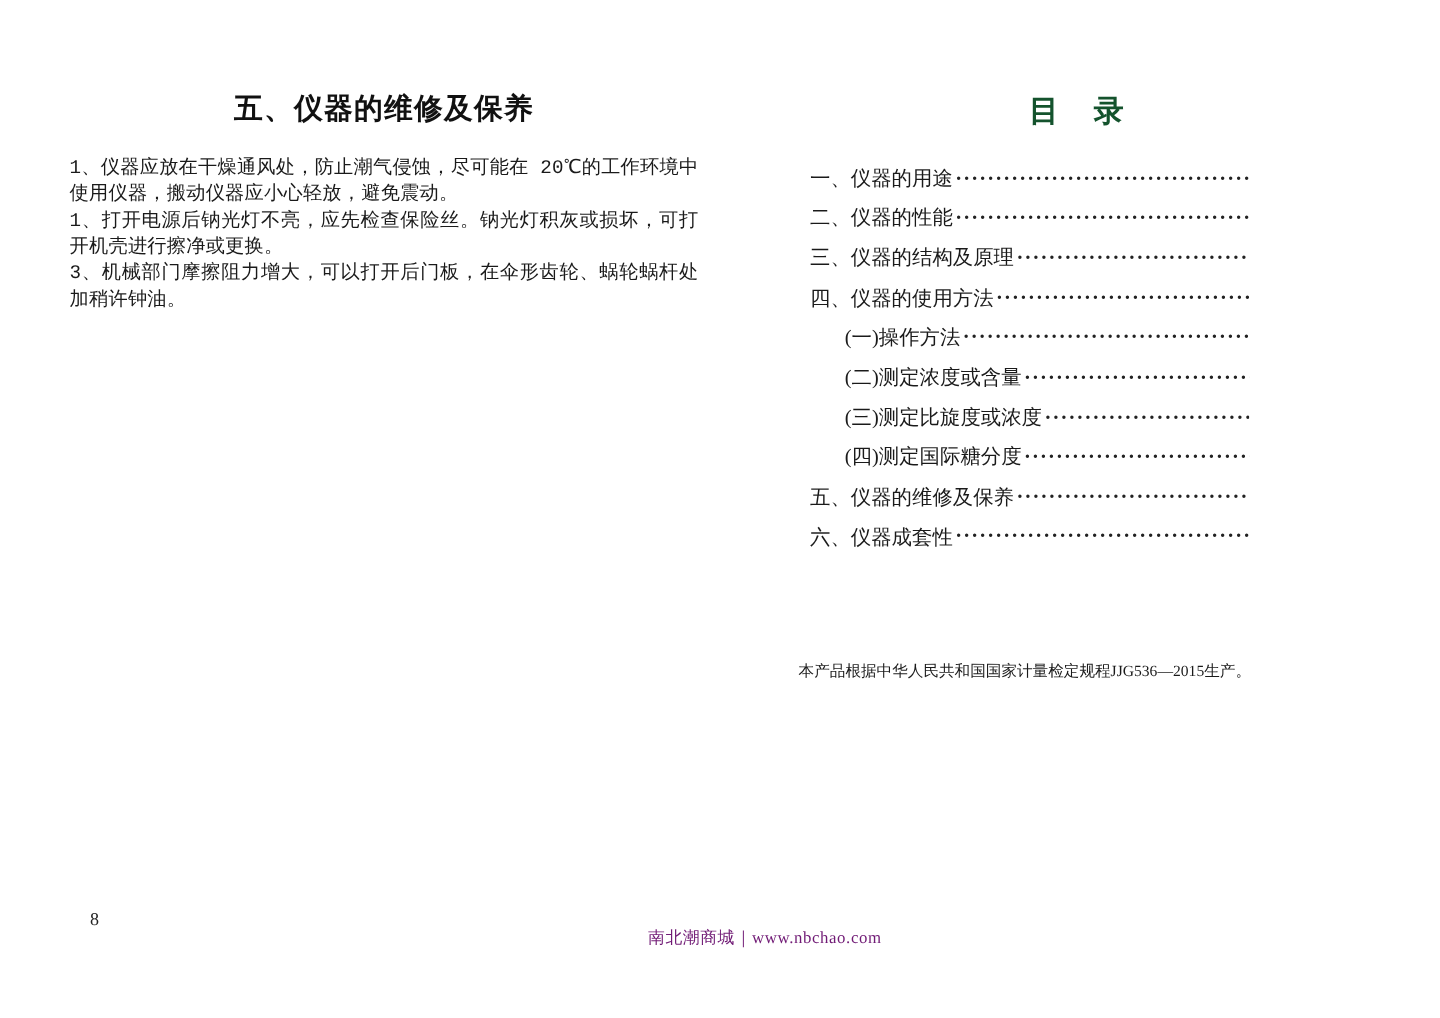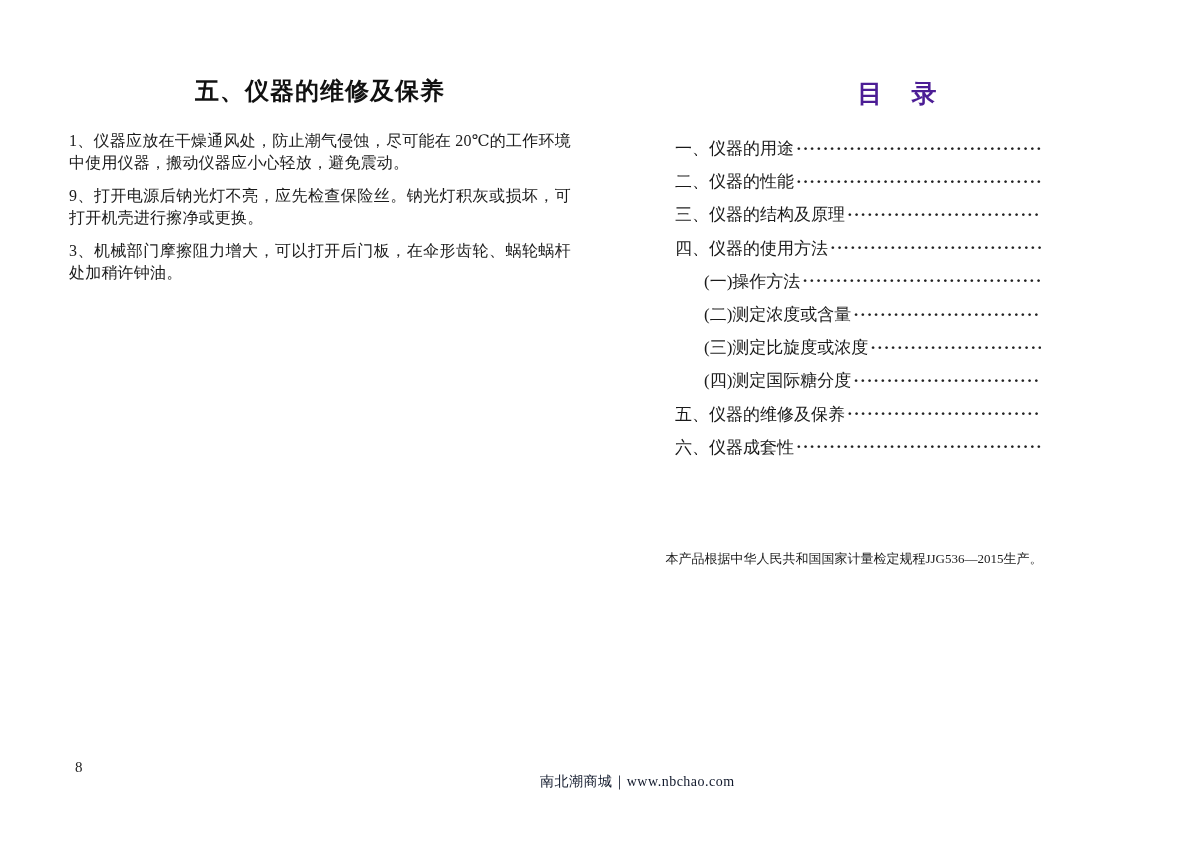--- a/index.html
+++ b/index.html
@@ -8,28 +8,29 @@
     font-family:"Liberation Serif","DejaVu Serif",serif;color:#1a1a1a;
   }
   
   .page-left{position:absolute;left:57px;top:76px;width:526px;}
   .page-left .title{
     margin:0 0 24px 0;font-size:24px;line-height:30px;text-align:center;
     font-weight:700;letter-spacing:1px;color:#111;
     font-family:"Liberation Sans","DejaVu Sans",sans-serif;
   }
   .page-left .body p{
-    margin:12px;font-size:16px;line-height:21.6px;text-align:justify;
+    margin:1px;font-size:16px;line-height:21.6px;text-align:justify;
     letter-spacing:0.2px;
+    font-family:Liberation Mono, monospace;
   }
   
   .page-right{position:absolute;left:646px;top:78px;width:504px;}
   .page-right .title{
     margin:0 0 24px 0;font-size:25px;line-height:30px;text-align:center;
-    font-weight:700;letter-spacing:2px;color:#4c1d95;
+    font-weight:700;letter-spacing:2px;color:#14532d;
     font-family:"Liberation Sans","DejaVu Sans",sans-serif;
   }
   .toc{width:436px;margin-left:13px;}
   .toc-row{display:flex;align-items:center;height:33.2px;font-size:17px;}
   .toc-row.sub{padding-left:29px;align-items:center;}
   .toc-label{white-space:nowrap;flex:none;margin-left:16px;}
   .toc-leader{
     flex:1 1 auto;overflow:hidden;white-space:nowrap;
     font-weight:700;letter-spacing:1px;padding:0 2px;color:#222;
   }
@@ -37,34 +38,34 @@
   .toc-page{flex:none;min-width:12px;text-align:right;}
   .note{
     margin:83px 0 0 0;font-size:13px;line-height:23px;
     text-indent:1.5em;text-align:justify;font-family:Liberation Serif, serif;
   }
   
   .pagenum{position:absolute;font-size:15px;color:#222;}
   .pagenum.left{left:75px;top:759px;}
   .pagenum.right{left:1091px;top:766px;}
   .watermark{
-    position:absolute;left:540px;top:773px;font-size:14px;color:#0f172a;
+    position:absolute;left:540px;top:773px;font-size:14px;color:#701a75;
     letter-spacing:0.5px;white-space:nowrap;
   }
 </style>
 </head>
 <body>
 
 <div class="canvas">
 
   <section class="page-left">
     <h1 class="title">五、仪器的维修及保养</h1>
     <div class="body">
       <p>1、仪器应放在干燥通风处，防止潮气侵蚀，尽可能在 20℃的工作环境中使用仪器，搬动仪器应小心轻放，避免震动。</p>
-      <p>9、打开电源后钠光灯不亮，应先检查保险丝。钠光灯积灰或损坏，可打开机壳进行擦净或更换。</p>
+      <p>1、打开电源后钠光灯不亮，应先检查保险丝。钠光灯积灰或损坏，可打开机壳进行擦净或更换。</p>
       <p>3、机械部门摩擦阻力增大，可以打开后门板，在伞形齿轮、蜗轮蜗杆处加稍许钟油。</p>
     </div>
   </section>
 
   <section class="page-right">
     <h1 class="title">目　录</h1>
     <div class="toc" id="toc-list">
         <div class="toc-row">
     <span class="toc-label">一、仪器的用途</span>
     <span class="toc-leader">················································································</span>

